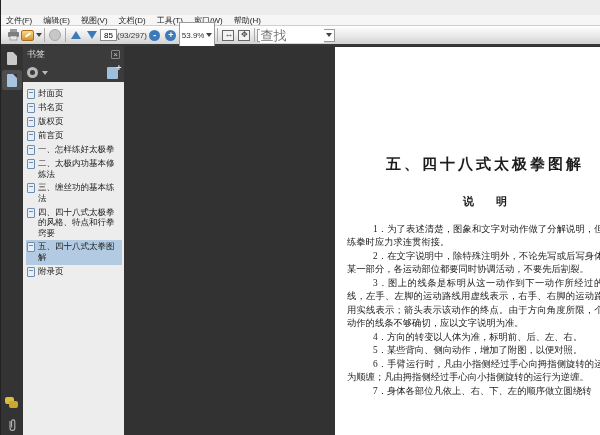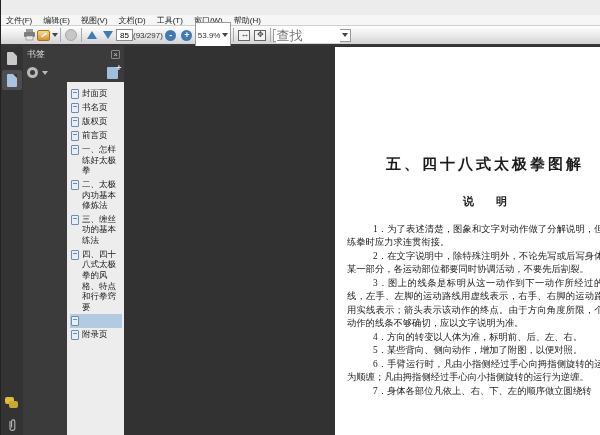--- a/index.html
+++ b/index.html
@@ -9,21 +9,21 @@
 
   
   .menubar { height:11px; background:#f6f6f6; border-bottom:1px solid #cfcfcf;
              display:flex; align-items:center; gap:11px; padding-left:5px;
              font-size:8px; color:#222;margin-top:15px; }
   .menu-item { cursor:default; white-space:nowrap; }
 
   
   .toolbar { height:20px; background:linear-gradient(#ffffff, #e9e9e9 55%, #d2d2d2);
              border-bottom:2px solid #383838; display:flex; align-items:center;
-             padding:0 20px; font-size:8px; color:#333; }
+             padding:0 4px; font-size:8px; color:#333; }
   .tb-btn { display:flex; align-items:center; justify-content:center; height:16px;
             min-width:16px; border-radius:2px; cursor:pointer; }
   .tb-sep { width:1px; height:14px; background:#aaa; margin:0 2px; }
   .caret-down { width:0; height:0; border-left:3px solid transparent;
                 border-right:3px solid transparent; border-top:4px solid #444; margin-left:2px; }
   .page-input { width:17px; height:12px; font-size:8px; text-align:center;
                 border:1px solid #8a8a8a; background:#fff; }
   .pagecount { color:#333; white-space:nowrap; }
   .zoom-box { display:flex; align-items:center; border:1px solid #9a9a9a; background:#fff;
               height:27px; padding:0 2px; font-size:8px; }
@@ -73,21 +73,21 @@
                   padding:0 4px; color:#d8d8d8; font-size:9px; }
   .panel-close { width:9px; height:9px; border:1px solid #888; color:#ccc; font-size:8px;
                  line-height:7px; text-align:center; cursor:pointer; border-radius:1px; }
   .panel-toolbar { height:19px; display:flex; align-items:center; justify-content:space-between;
                    padding:0 4px; }
   .gear { width:11px; height:11px; border-radius:50%; background:#b9b9b9; position:relative; }
   .gear::after { content:""; position:absolute; inset:3px; border-radius:50%; background:#3b3b3b; }
   .newbm { width:11px; height:12px; background:#9fc0dd; border-radius:1px; position:relative; }
   .newbm::after { content:"+"; position:absolute; right:-4px; top:-4px; color:#dfe9f3; font-size:9px; font-weight:bold; }
   .panel-list { flex:1; background:#ededed; padding:5px 2px 2px 3px; overflow:hidden;
-                font-size:8.5px; color:#1a1a1a; line-height:1.25;margin-left:44px; }
+                font-size:8.5px; color:#1a1a1a; line-height:1.25; }
   .bm-item { display:flex; gap:3px; padding:1px 1px 2px 1px; cursor:pointer; align-items:flex-start; }
   .bm-item.selected { background:#b2cbe2; }
   .bm-icon { flex-shrink:0; width:8px; height:10px; margin-top:1px;
              background:#e8eef5; border:1px solid #6d8db0; border-radius:1px; position:relative; }
   .bm-icon::after { content:""; position:absolute; left:1px; top:2px; width:4px; height:1px; background:#6d8db0; }
   .bm-label { word-break:break-all; }
 
   
   .doc-area { flex:1; background:#323232; position:relative; overflow:hidden; }
   .page { position:absolute; left:211px; top:1px; width:300px; height:420px; background:#ffffff;
@@ -235,20 +235,21 @@
             <span class="bm-label">三、缠丝功的基本练法</span>
           </div>
 
           <div class="bm-item">
             <span class="bm-icon"></span>
             <span class="bm-label">四、四十八式太极拳的风格、特点和行拳窍要</span>
           </div>
 
           <div class="bm-item selected">
             <span class="bm-icon"></span>
+            <span class="bm-label">五、四十八式太拳图解</span>
           </div>
 
           <div class="bm-item">
             <span class="bm-icon"></span>
             <span class="bm-label">附录页</span>
           </div>
         </div>
     </div>
 
     <div class="doc-area">

